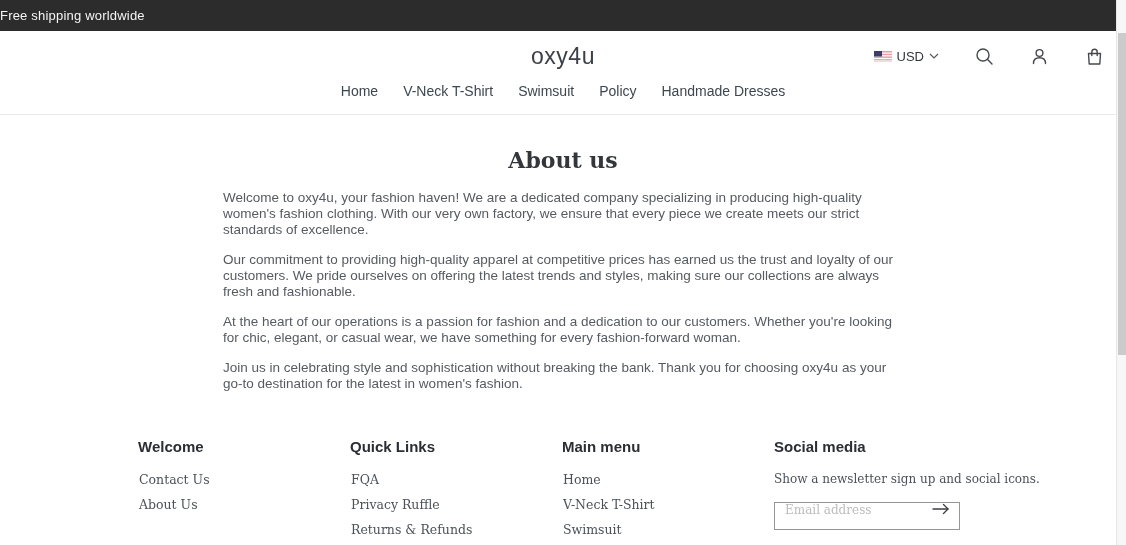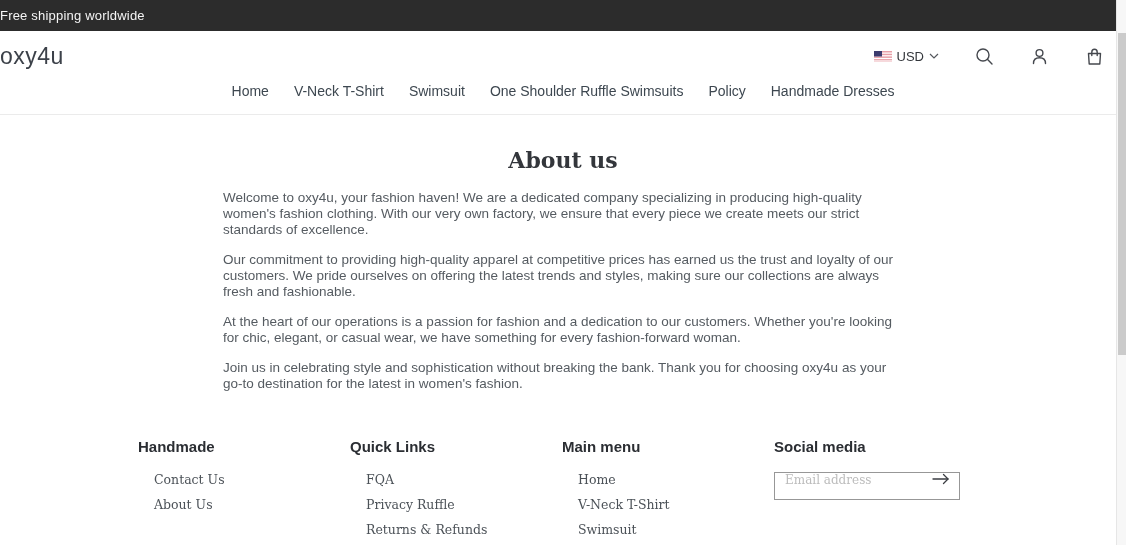--- a/index.html
+++ b/index.html
@@ -12,21 +12,21 @@
   }
   
   .banner {
     height:31px; background:#2c2c2c; color:#f5f5f5;
     display:flex; align-items:center; justify-content:flex-start;
     font-size:13px; letter-spacing:.2px;
   }
   
   header { position:relative; padding-top:12px; border-bottom:1px solid #ebebeb; background:#fff; }
   .logo {
-    font-size:23px; color:#3c4149; letter-spacing:.5px; cursor:pointer;
+    text-align:center; font-size:23px; color:#3c4149; letter-spacing:.5px; cursor:pointer;
   }
   .utils {
     position:absolute; top:10px; right:22px;
     display:flex; align-items:center; gap:36px; height:30px;
   }
   .currency { display:flex; align-items:center; gap:5px; font-size:13px; color:#33363b; cursor:pointer; }
   .flag { display:inline-block; line-height:0; }
   .iconbtn { background:none; border:none; padding:0; margin:0; cursor:pointer; line-height:0; }
   .iconbtn svg, .currency svg.chev { display:block; }
   
@@ -42,21 +42,21 @@
     font-family:"DejaVu Serif", serif; font-weight:bold;
     font-size:22px; color:#33363b; text-align:center; margin:0 0 17px 0;
   }
   .about { width:680px; margin:16px auto; font-size:13.5px; line-height:16px; color:#555b61; }
   .about p { margin:0 0 14px 0; }
   
   footer { margin-top:46px; }
   .footer-inner { width:850px; margin:0 auto; display:flex; }
   .fcol { width:212px; flex:0 0 212px; }
   .fcol h3 { font-size:15px; font-weight:700; color:#2b2e33; margin:0 0 17px 0; font-family:"Liberation Sans", sans-serif; }
-  .fcol ul { list-style:none; margin:16px; padding:0; }
+  .fcol ul { list-style:none; margin:1px; padding:0; }
   .fcol li { margin:0 0 10px 0; line-height:14px; }
   .fcol li a {
     font-family:"DejaVu Serif", serif; font-size:12.5px; color:#4c5258;
     text-decoration:none; cursor:pointer; white-space:nowrap;
   }
   .social-desc {
     font-family:"DejaVu Serif", serif; font-size:12px; color:#4c5258;
     margin:0 0 15px 0; line-height:15px; white-space:nowrap;
   }
   .newsletter {
@@ -129,41 +129,40 @@
         <path d="M3.5 6.5 H15.5 L14.8 17 H4.2 Z"></path>
           <path d="M6.8 8.5 V5.2 C6.8 3.5 8 2.2 9.5 2.2 C11 2.2 12.2 3.5 12.2 5.2 V8.5" stroke-linecap="round"></path>
       </svg>
     </button>
   </div>
 
   <nav class="mainnav">
       <a href="#">Home</a>
       <a href="#">V-Neck T-Shirt</a>
       <a href="#">Swimsuit</a>
-      <a href="#">One Shoulder Ruffle Swimsuits</a>
       <a href="#">Policy</a>
       <a href="#">Handmade Dresses</a>
     </nav>
 </header>
 
 <main>
   <h1 class="page-title">About us</h1>
   <div class="about">
       <p>Welcome to oxy4u, your fashion haven! We are a dedicated company specializing in producing high-quality women's fashion clothing. With our very own factory, we ensure that every piece we create meets our strict standards of excellence.</p>
       <p>Our commitment to providing high-quality apparel at competitive prices has earned us the trust and loyalty of our customers. We pride ourselves on offering the latest trends and styles, making sure our collections are always fresh and fashionable.</p>
       <p>At the heart of our operations is a passion for fashion and a dedication to our customers. Whether you're looking for chic, elegant, or casual wear, we have something for every fashion-forward woman.</p>
       <p>Join us in celebrating style and sophistication without breaking the bank. Thank you for choosing oxy4u as your go-to destination for the latest in women's fashion.</p>
     </div>
 </main>
 
 <footer>
   <div class="footer-inner">
 
     <div class="fcol">
-      <h3>Handmade</h3>
+      <h3>Welcome</h3>
       <ul>
           <li><a href="#">Contact Us</a></li>
           <li><a href="#">About Us</a></li>
         </ul>
     </div>
 
     <div class="fcol">
       <h3>Quick Links</h3>
       <ul>
           <li><a href="#">FQA</a></li>
@@ -176,20 +175,21 @@
       <h3>Main menu</h3>
       <ul>
           <li><a href="#">Home</a></li>
           <li><a href="#">V-Neck T-Shirt</a></li>
           <li><a href="#">Swimsuit</a></li>
         </ul>
     </div>
 
     <div class="fcol">
       <h3>Social media</h3>
+      <p class="social-desc">Show a newsletter sign up and social icons.</p>
       <form class="newsletter">
         <input type="email" value="" placeholder="Email address" style="">
         <button class="submit" type="submit" aria-label="subscribe">
           <svg width="18" height="12" viewBox="0 0 18 12" fill="none" stroke="#3b3e43" stroke-width="1.3" stroke-linecap="round" stroke-linejoin="round">
             <path d="M1 6 H16"></path>
               <path d="M11.5 1.5 L16 6 L11.5 10.5"></path>
           </svg>
         </button>
       </form>
     </div>

